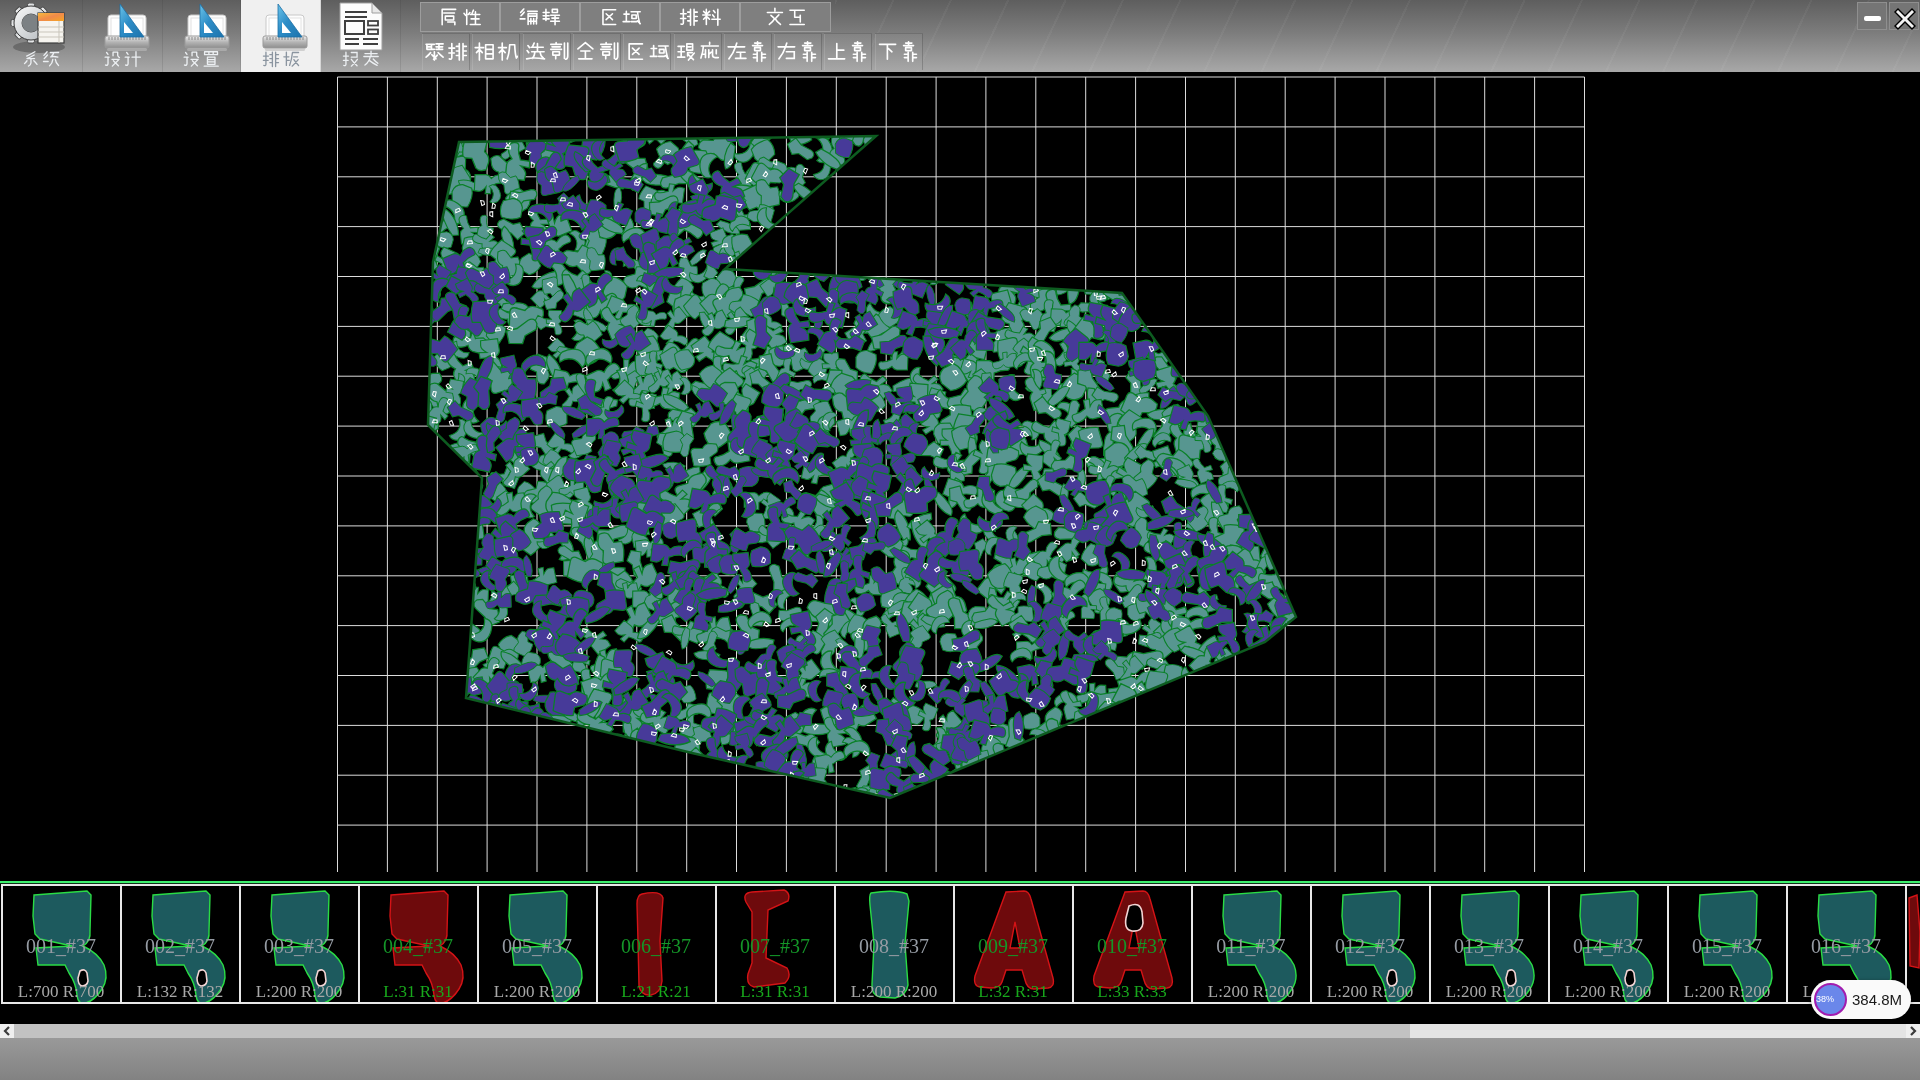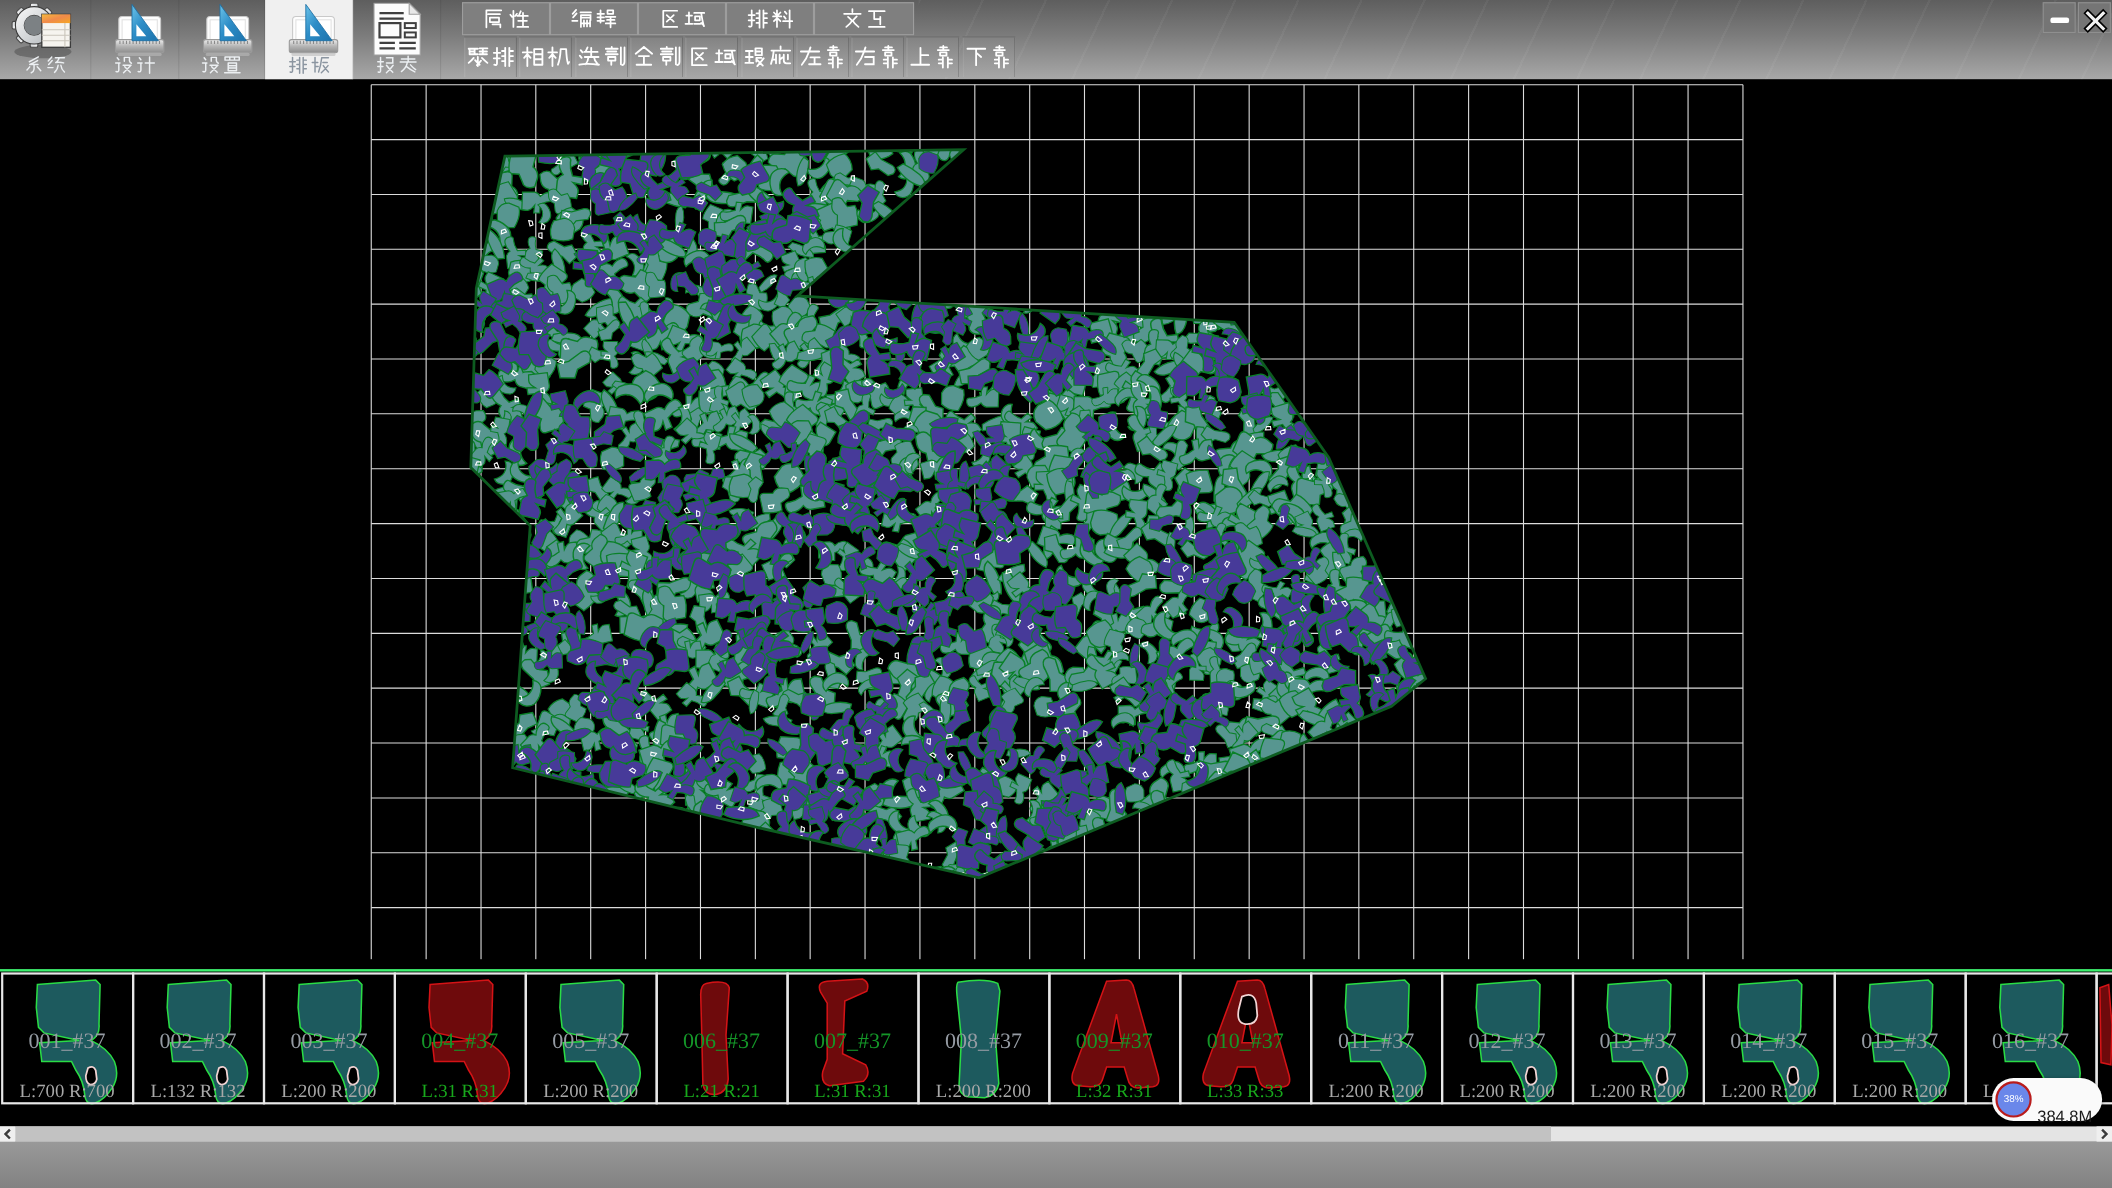--- a/index.html
+++ b/index.html
@@ -17,22 +17,22 @@
 .tlr{font-family:"Liberation Serif",serif;font-size:17px;text-anchor:middle}
 #sbar{position:absolute;left:0;top:1024px;width:1920px;height:14px;background:#e4e4e4}
 #sthumb{position:absolute;left:14px;top:0;width:1396px;height:14px;background:#c2c2c2}
 #sbtnl,#sbtnr{position:absolute;top:0;width:14px;height:14px;background:#efefef}
 #sbtnl svg,#sbtnr svg{display:block}
 #sbtnl{left:0}#sbtnr{right:0}
 #statusbar{position:absolute;left:0;top:1038px;width:1920px;height:42px;background:linear-gradient(180deg,#999999,#828282)}
 #pill{position:absolute;left:1811px;top:980px;width:100px;height:39px;background:#fafafa;border-radius:20px;
  box-shadow:0 1px 4px rgba(0,0,0,0.4);z-index:5}
 #pct{position:absolute;left:3px;top:3px;width:33px;height:33px;border-radius:50%;background:#6a87ea;
- border:2px solid #b91c1c;color:#fff;font-size:9px;line-height:29px;text-align:center}
-#mem{position:absolute;left:41px;top:16px;height:52px;line-height:39px;font-size:15px;color:#1a1a1a}
+ border:2px solid #a21caf;color:#fff;font-size:9px;line-height:29px;text-align:left}
+#mem{position:absolute;left:41px;top:0;height:52px;line-height:39px;font-size:15px;color:#1a1a1a}
 </style></head>
 <body>
 <svg id="canvas" width="1920" height="812" viewBox="0 72 1920 812" style="position:absolute;left:0;top:72px;background:#000">
 <defs>
 <path id="t1" d="M-12,-17 L8,-19 L10,-5 Q10,-1 6,2 Q11,6 12,11 Q14,17 8,19 Q2,21 2,15 Q1,9 -2,5 L-3,3 L-13,4 L-14,-3 L-5,-3 Q-12,-7 -12,-11 Z"></path>
       <path id="t2" d="M-10,-15 L3,-17 L5,-6 L13,6 Q16,13 9,15 L3,14 L-3,2 L-11,-1 Z"></path>
       <path id="t3" d="M-13,-10 Q-4,-16 7,-13 L13,-2 Q14,8 5,12 L-7,13 Q-14,5 -13,-10 Z"></path>
       <path id="t4" d="M-2,-17 Q3,-10 4,-1 Q5,9 2,17 L-5,15 Q-8,5 -8,-5 Q-8,-14 -2,-17 Z"></path>
       <path id="t5" d="M-12,-17 L6,-18 Q11,-18 11,-13 L9,-2 Q15,2 14,9 L12,17 Q5,20 1,16 L-4,6 L-13,6 Q-16,-2 -12,-17 Z"></path>
       <path id="t8" d="M-8,-12 Q-1,-16 4,-12 Q-2,-6 -2,0 Q-2,7 4,12 Q-2,16 -7,12 Q-13,5 -13,-3 Q-13,-8 -8,-12 Z"></path>

